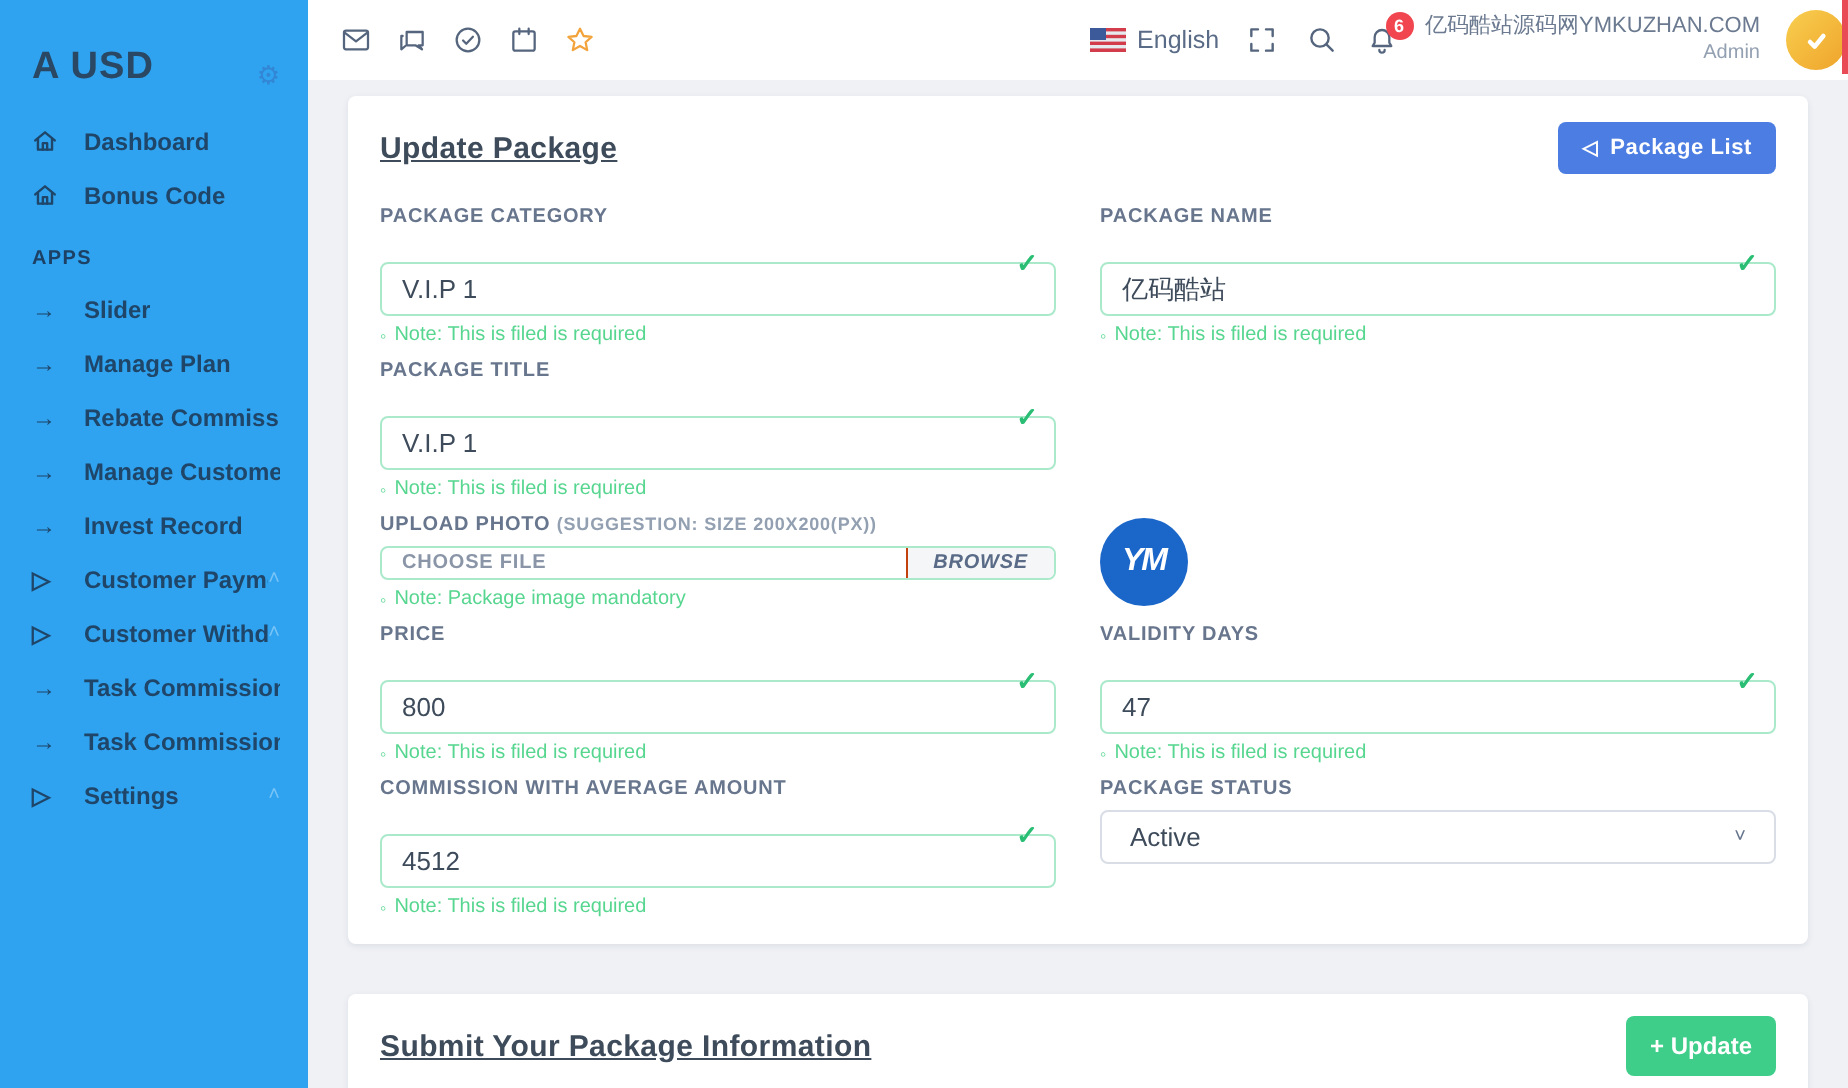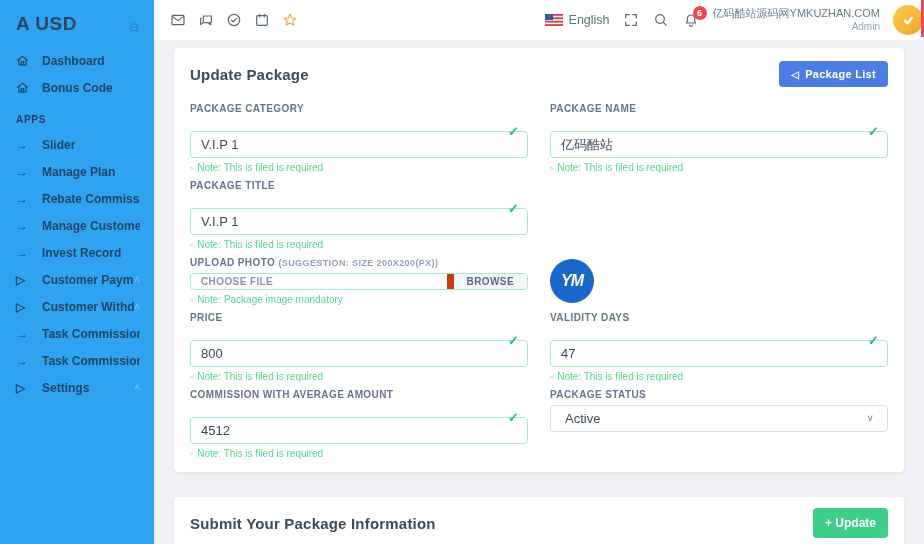--- a/index.html
+++ b/index.html
@@ -1,21 +1,21 @@
 <!DOCTYPE html>
 <html><head>
 <meta charset="utf-8">
 <style>
   * { box-sizing: border-box; margin: 0; padding: 0; }
   html,body { width:924px; height:544px; overflow:hidden; }
   body { font-family:"Liberation Sans", sans-serif; background:#EFF1F5; display:flex; position:relative; }
 
   
   .sidebar { width:154px; height:544px; background:#2FA3F0; flex-shrink:0; }
-  .brand-row { display:flex; align-items:flex-end; justify-content:space-between; padding:13px 14px 12px 16px; }
+  .brand-row { display:flex; align-items:flex-end; justify-content:space-between; padding:23px 14px 12px 16px; }
   .brand { font-size:19px; font-weight:700; color:#2A4763; letter-spacing:.5px; }
   .gear { font-size:13px; color:rgba(52,118,196,.65); cursor:pointer; }
   .nav-item { display:flex; align-items:center; padding:6.5px 14px 6.5px 16px; color:#1F4568; font-size:12px; font-weight:700; cursor:pointer; }
   .nav-icon { width:15px; flex-shrink:0; margin-right:11px; display:flex; align-items:center; color:#1F4568; font-size:12px; }
   .nav-icon svg { width:13px; height:13px; }
   .nav-label { white-space:nowrap; overflow:hidden; }
   .nav-caret { margin-left:auto; font-size:10px; color:#79C4F6; font-weight:400; }
   .section-label { padding:13px 16px 6px; font-size:10px; font-weight:700; color:#1C4164; letter-spacing:.7px; }
 
   
@@ -34,37 +34,37 @@
   .user-role { font-size:10px; color:#93A0B2; }
   .avatar { width:30px; height:30px; border-radius:50%; background:linear-gradient(135deg,#F8CF4F,#EFA32B); display:flex; align-items:center; justify-content:center; margin-right:-7px; flex-shrink:0; cursor:pointer; }
   .avatar svg { width:16px; height:16px; }
   .red-strip { position:absolute; top:0; right:0; width:3px; height:37px; background:#E84B55; z-index:9; }
 
   
   .content { padding:8px 20px 0; }
   .card { background:#fff; border-radius:4px; box-shadow:0 1px 3px rgba(60,70,90,.10); }
   .form-card { padding:13px 16px 6px; }
   .form-header { display:flex; align-items:center; justify-content:space-between; margin-bottom:16px; }
-  .card-title { font-size:15px; font-weight:700; color:#3E4B5B; letter-spacing:.2px; }
+  .card-title { font-size:15px; font-weight:700; color:#3E4B5B; letter-spacing:.2px;text-decoration:underline; }
   .pkg-list-btn { display:flex; align-items:center; gap:6px; background:#4C7DE2; color:#fff; border:none; border-radius:4px; font-family:inherit; font-size:11px; font-weight:700; padding:7px 12px; cursor:pointer; letter-spacing:.3px; }
   .pkg-list-btn .btn-ic { font-size:10px; }
 
   .form-grid { display:grid; grid-template-columns:1fr 1fr; column-gap:22px; }
   .field { margin-bottom:7px; }
   .f-label { display:block; font-size:10px; font-weight:700; color:#67758D; letter-spacing:.4px; margin-bottom:5px; }
   .f-sugg { font-size:9px; font-weight:600; color:#93A0B2; }
   .input-wrap { position:relative; }
   .text-input { width:100%; height:27px; border:1px solid #ABE9CB; border-radius:4px; padding:0 28px 0 10px; font-size:13px; color:#3E4B5B; font-family:inherit; background:#fff; outline:none;margin-top:12px; }
   .check-ic { position:absolute; right:9px; top:5px; color:#29BE73; font-size:13px; font-weight:700; pointer-events:none; }
   .note { margin-top:4px; display:flex; align-items:center; gap:4px; font-size:10px; color:#57D690; }
   .note-dot { font-size:9px; }
 
   .upload-wrap { display:flex; align-items:stretch; height:17px; border:1px solid #ABE9CB; border-radius:4px; overflow:hidden; background:#fff; cursor:pointer; }
   .choose-file { flex:1; display:flex; align-items:center; padding:0 10px; font-size:10px; font-weight:600; color:#8A96A8; letter-spacing:.4px; }
-  .browse-btn { display:flex; align-items:center; padding:0 13px; font-size:10px; font-weight:700; color:#5A6B87; letter-spacing:.4px; background:#F4F6F8; border-left:7px solid #c2410c; cursor:pointer; }
+  .browse-btn { display:flex; align-items:center; padding:0 13px; font-size:10px; font-weight:700; color:#5A6B87; letter-spacing:.4px; background:#F4F6F8; border-left:1px solid #c2410c; cursor:pointer;font-style:italic; }
 
   .logo-cell { padding-top:2px; }
   .pkg-logo { width:44px; height:44px; border-radius:50%; background:#1B66C9; color:#fff; display:flex; align-items:center; justify-content:center; font-size:16px; font-weight:800; letter-spacing:-1px; font-style:italic; }
 
   .select-box { height:27px; border:1px solid #D8DDE6; border-radius:4px; background:#fff; display:flex; align-items:center; justify-content:space-between; padding:0 14px; font-size:13px; color:#3E4B5B; cursor:pointer; }
   .sel-caret { font-size:10px; color:#67758D; }
 
   .footer-card { margin-top:25px; height:52px; display:flex; align-items:center; justify-content:space-between; padding:0 16px; }
   .update-btn { background:#3ECE8A; color:#fff; border:none; border-radius:4px; font-family:inherit; font-size:12px; font-weight:700; padding:8px 12px; cursor:pointer; }
 </style>

